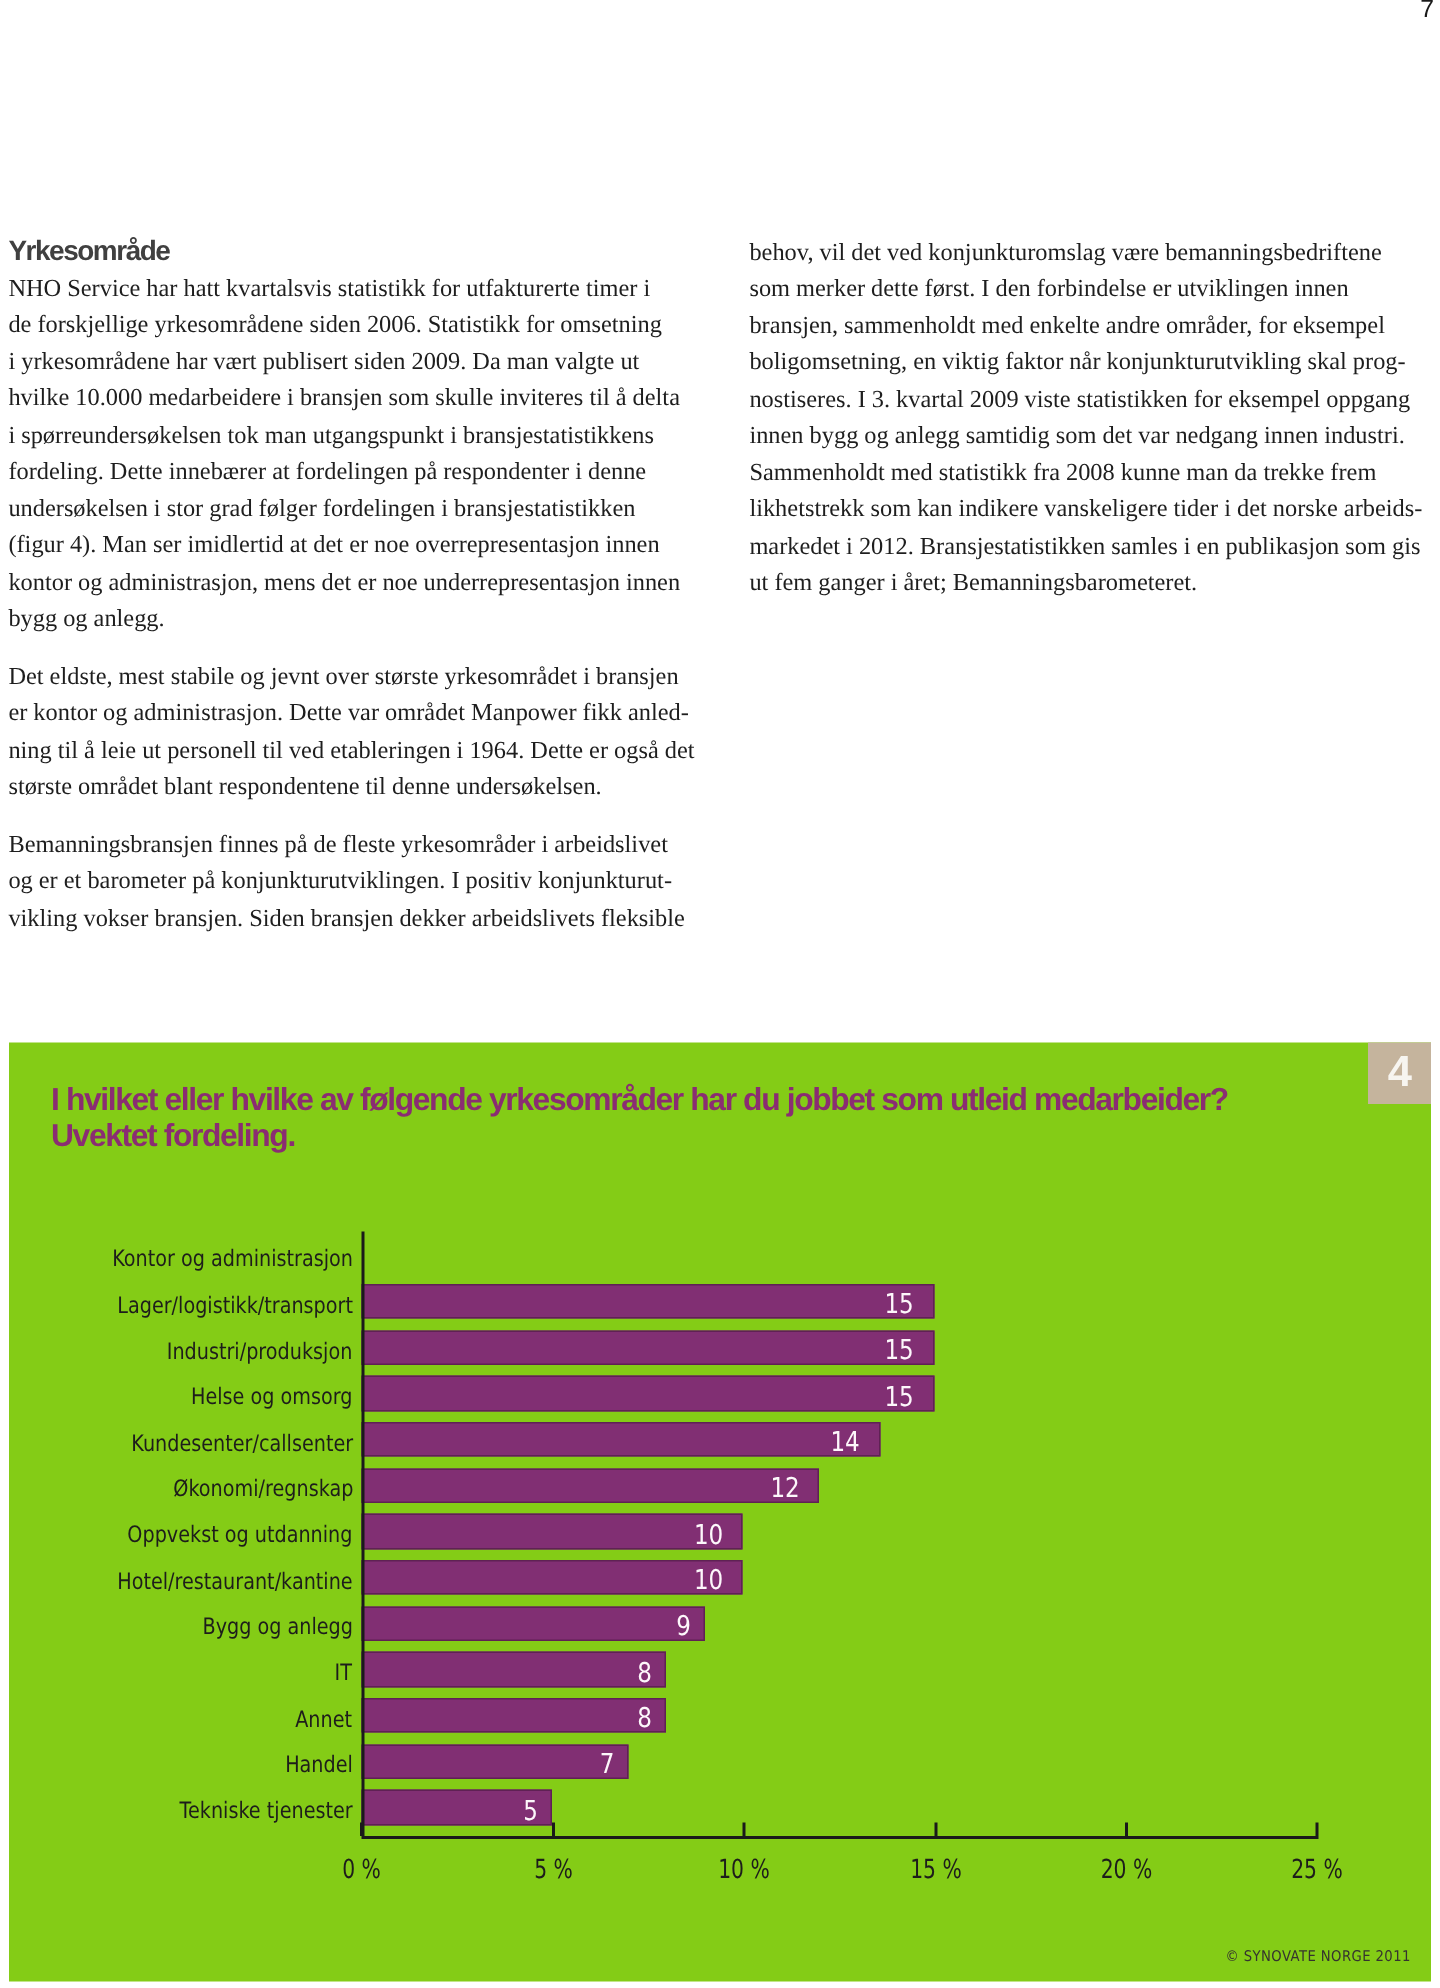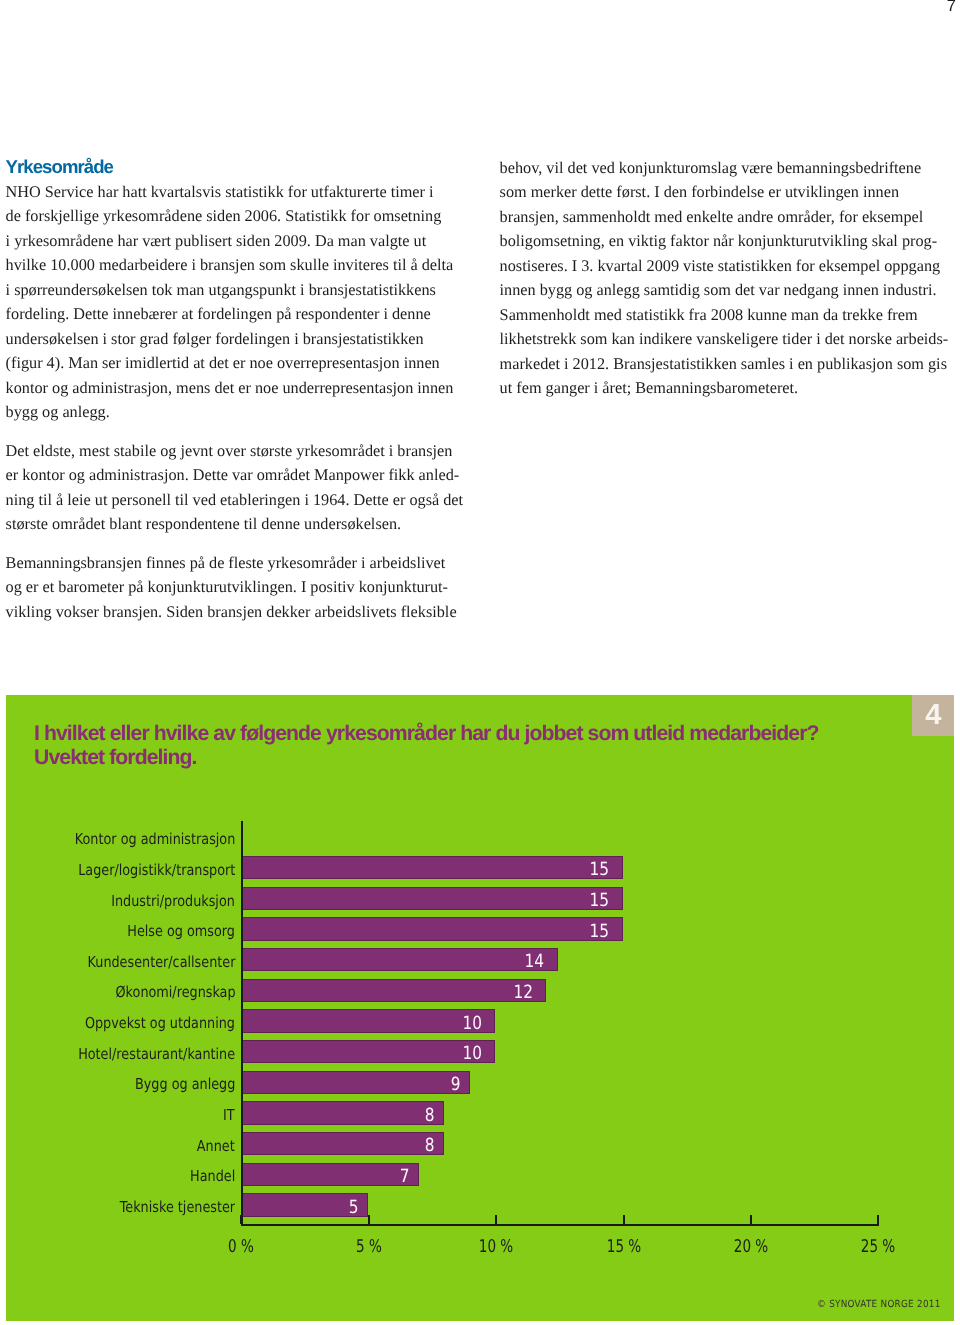--- a/index.html
+++ b/index.html
@@ -55,21 +55,21 @@
           transform:scaleX(0.9);transform-origin:0 50%;}
 </style>
 </head>
 <body>
 
 <div class="page">
 
   <div class="pageno">7</div>
 
   <div class="col-left">
-    <h2 class="heading" style="color: #0369a1;">Yrkesområde</h2>
+    <h2 class="heading" style="color: #404040;">Yrkesområde</h2>
     <div class="para-group">
         <p class="body">
           <span class="tline">NHO Service har hatt kvartalsvis statistikk for utfakturerte timer i</span>
           <span class="tline">de forskjellige yrkesområdene siden 2006. Statistikk for omsetning</span>
           <span class="tline">i yrkesområdene har vært publisert siden 2009. Da man valgte ut</span>
           <span class="tline">hvilke 10.000 medarbeidere i bransjen som skulle inviteres til å delta</span>
           <span class="tline">i spørreundersøkelsen tok man utgangspunkt i bransjestatistikkens</span>
           <span class="tline">fordeling. Dette innebærer at fordelingen på respondenter i denne</span>
           <span class="tline">undersøkelsen i stor grad følger fordelingen i bransjestatistikken</span>
           <span class="tline">(figur 4). Man ser imidlertid at det er noe overrepresentasjon innen</span>
@@ -134,21 +134,21 @@
             </div>
           </div>
           <div class="row">
             <div class="rlabel" style="color: rgb(29, 29, 27);">Helse og omsorg</div>
             <div class="rbar" style="width: 382.2px; background: rgb(129, 47, 115); border-color: rgb(95, 33, 84);">
               <span class="rval" style="color: rgb(253, 247, 251);">15</span>
             </div>
           </div>
           <div class="row">
             <div class="rlabel" style="color: rgb(29, 29, 27);">Kundesenter/callsenter</div>
-            <div class="rbar" style="width: 317px; background: rgb(129, 47, 115); border-color: rgb(95, 33, 84);">
+            <div class="rbar" style="width: 346px; background: rgb(129, 47, 115); border-color: rgb(95, 33, 84);">
               <span class="rval" style="color: rgb(253, 247, 251);">14</span>
             </div>
           </div>
           <div class="row">
             <div class="rlabel" style="color: rgb(29, 29, 27);">Økonomi/regnskap</div>
             <div class="rbar" style="width: 305.76px; background: rgb(129, 47, 115); border-color: rgb(95, 33, 84);">
               <span class="rval" style="color: rgb(253, 247, 251);">12</span>
             </div>
           </div>
           <div class="row">

